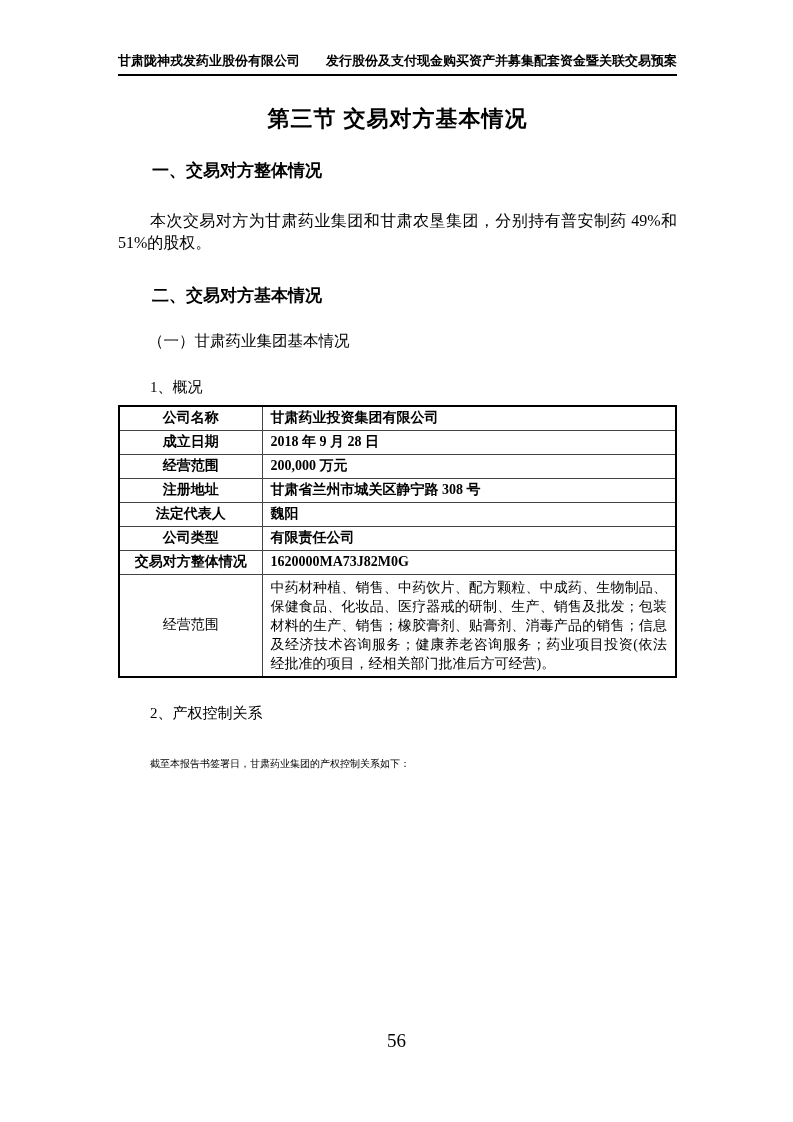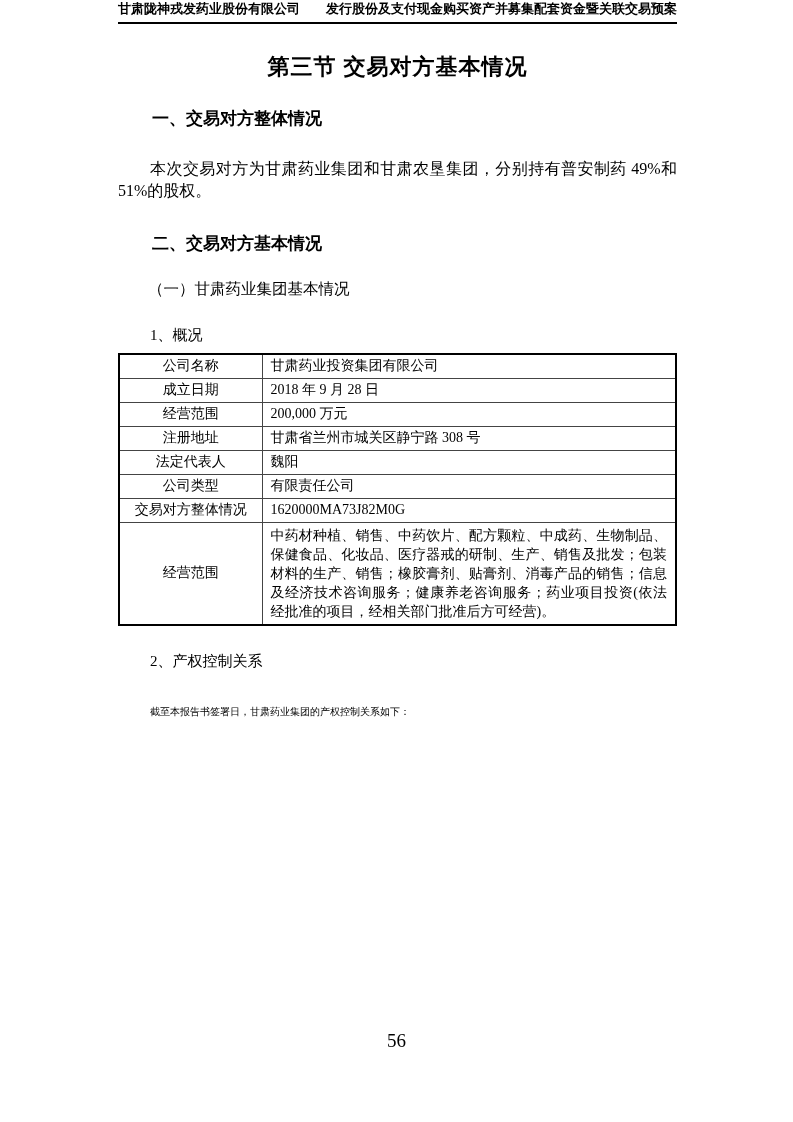--- a/index.html
+++ b/index.html
@@ -16,20 +16,21 @@
   }
   .content {
     position: relative;
     margin: 0 116px 0 118px; 
   }
   
   .doc-header {
     display: flex;
     justify-content: space-between;
     align-items: flex-start;
+    padding-top: 52px;
     padding-bottom: 4px;
     border-bottom: 2px solid #000;
     font-size: 13px;
     font-weight: bold;
     white-space: nowrap;
   }
   
   .chapter-title {
     margin-top: 28px;
     text-align: center;
@@ -77,21 +78,21 @@
     border: 1px solid #444;
     font-size: 14px;
     padding: 2px 8px;
     vertical-align: middle;
   }
   .company-table td.lbl {
     width: 143px;
     text-align: center;
     padding: 2px 4px;
   }
-  .company-table tr.simple-row { height: 24px; }
+  .company-table tr.simple-row { height: 24px; font-weight: bold; }
   .company-table td.val { text-align: left; }
   .company-table tr.scope-row td.val {
     line-height: 19px;
     text-align: justify;
     padding: 3px 8px;
   }
   
   .closing-paragraph {
     margin-top: 26px;
     font-size: 10px;

